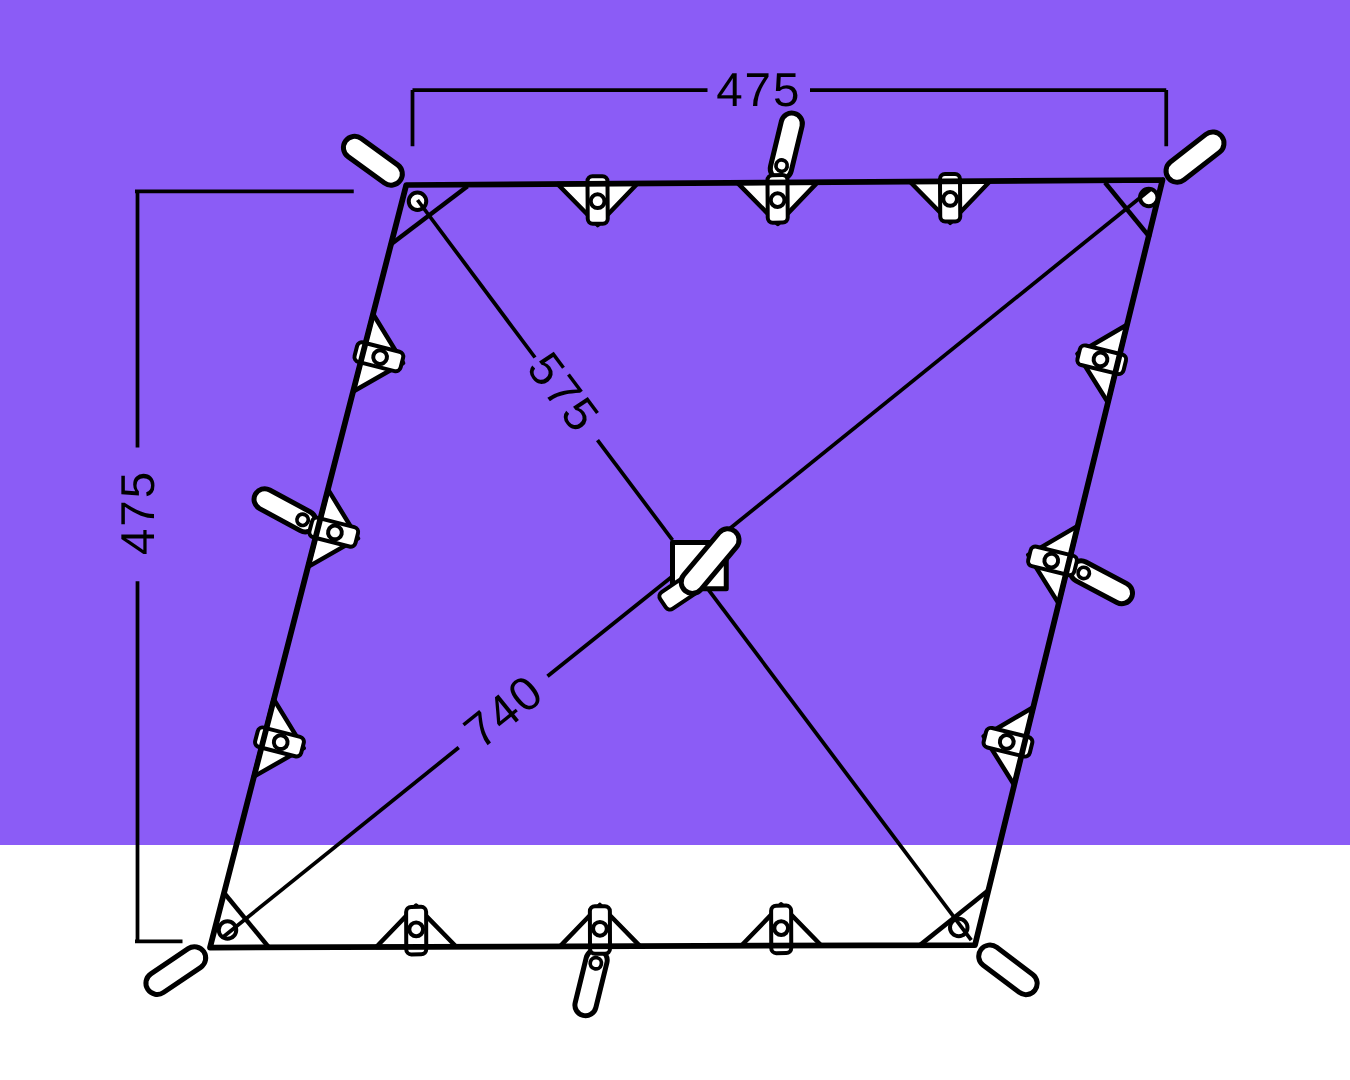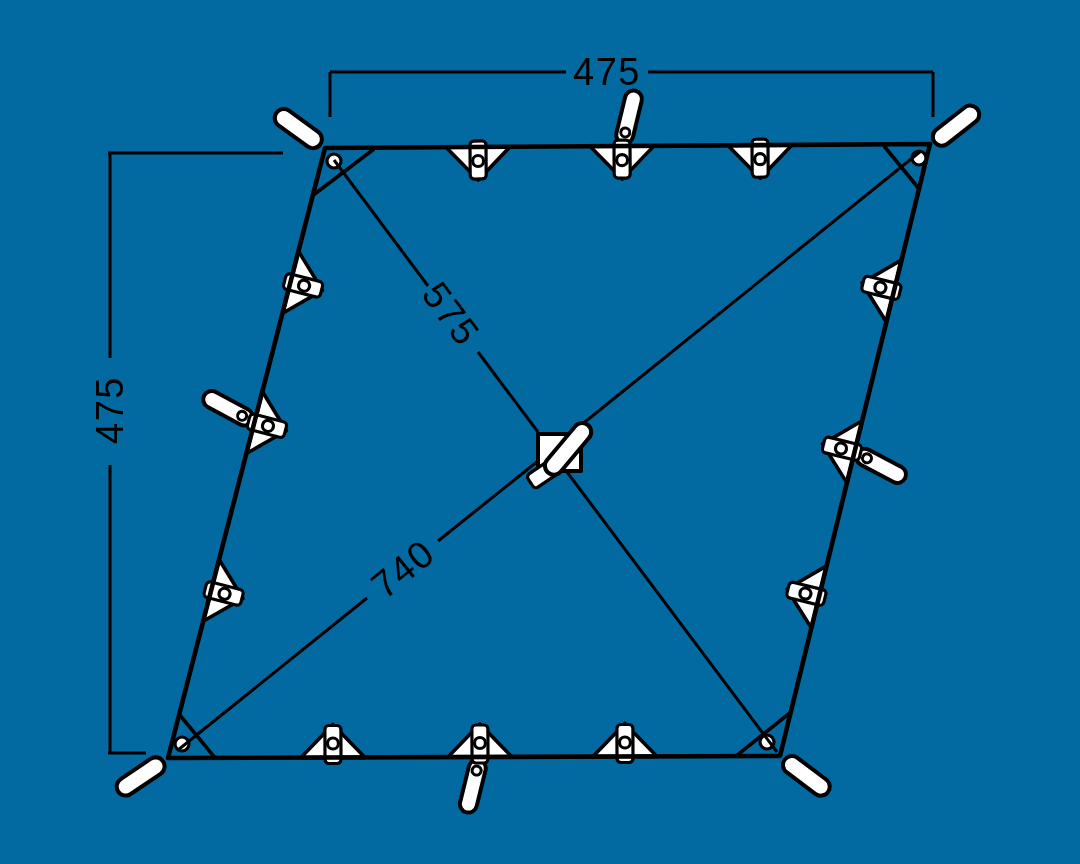--- a/index.html
+++ b/index.html
@@ -7,22 +7,22 @@
     padding: 0;
     background: #ffffff;
     width: 1080px;
     height: 864px;
     overflow: hidden;
     font-family: "Liberation Sans", "DejaVu Sans", sans-serif;
   }
   .stage {
     position: relative;
     width: 1080px;
-    height: 864px;
-    background: #0369a1;
+    height: 676px;
+    background: #8b5cf6;
   }
   svg { display: block; }
   
   .ln  { stroke: #000000; fill: none; stroke-linejoin: round; }
   .w2  { stroke-width: 3; }
   .w3  { stroke-width: 3.2; }
   .w35 { stroke-width: 3.6; }
   .w4  { stroke-width: 4; }
   .w45 { stroke-width: 4.6; }
   .wf  { fill: #ffffff; }

